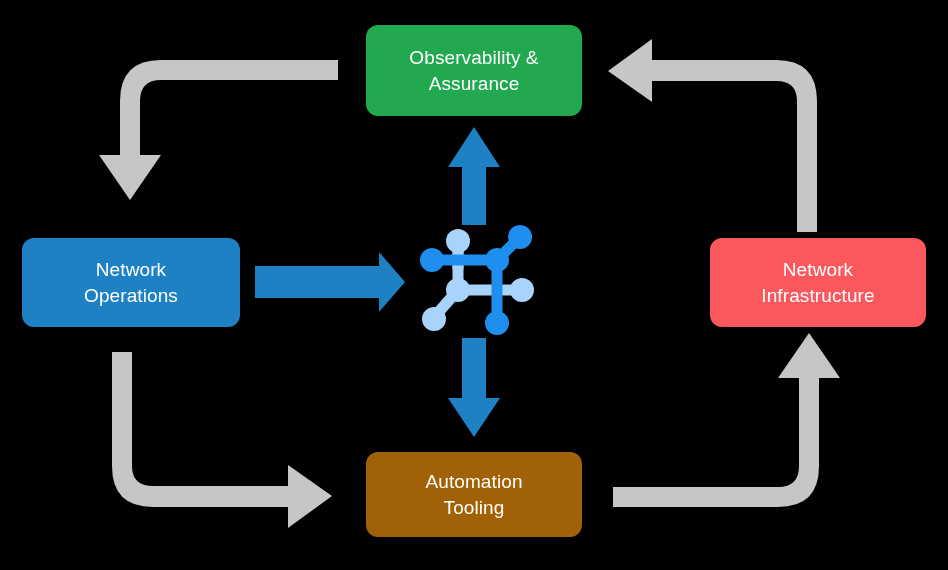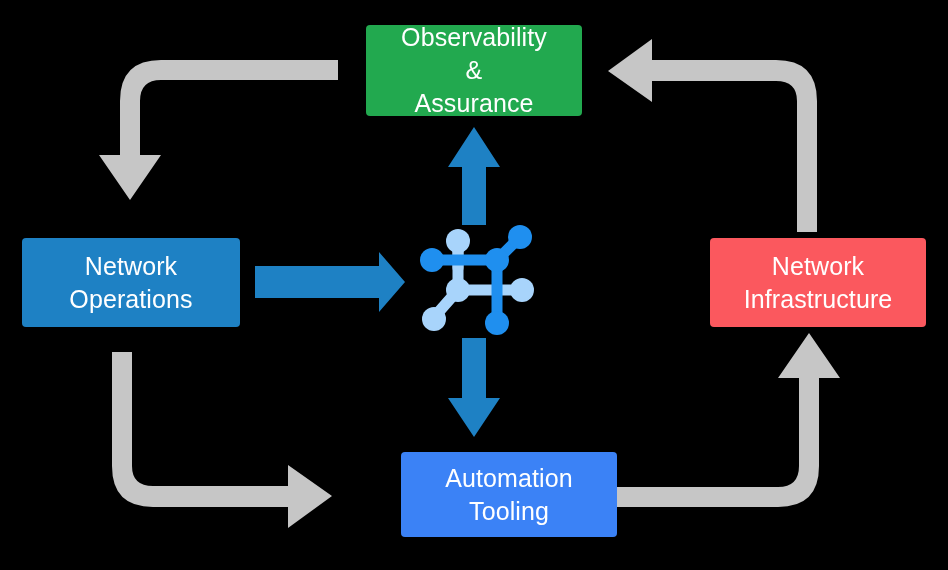--- a/index.html
+++ b/index.html
@@ -19,27 +19,27 @@
   }
   #diagram-svg {
     position: absolute;
     left: 0;
     top: 0;
     width: 948px;
     height: 570px;
   }
   .node-box {
     position: absolute;
-    border-radius: 4px;
+    border-radius: 12px;
     display: flex;
     align-items: center;
     justify-content: center;
     text-align: center;
     color: #ffffff;
-    font-size: 25px;
+    font-size: 19px;
     line-height: 1.32;
     font-weight: 400;
     letter-spacing: 0.1px;
     box-sizing: border-box;
     padding: 6px 28px;
     user-select: none;
   }
   .node-label {
     display: block;
     white-space: pre-line;
@@ -179,18 +179,18 @@
   <div class="node-box" id="box-operations" style="background: rgb(30, 129, 196); color: rgb(255, 255, 255);">
     <span class="node-label">Network
 Operations</span>
   </div>
 
   <div class="node-box" id="box-infrastructure" style="background: rgb(251, 88, 94); color: rgb(255, 255, 255);">
     <span class="node-label">Network
 Infrastructure</span>
   </div>
 
-  <div class="node-box" id="box-automation" style="background: #3b82f6; color: rgb(255, 255, 255); margin-left: 35px;">
+  <div class="node-box" id="box-automation" style="background: #a16207; color: rgb(255, 255, 255);">
     <span class="node-label">Automation
 Tooling</span>
   </div>
 
 </div>
 
 </body></html>

